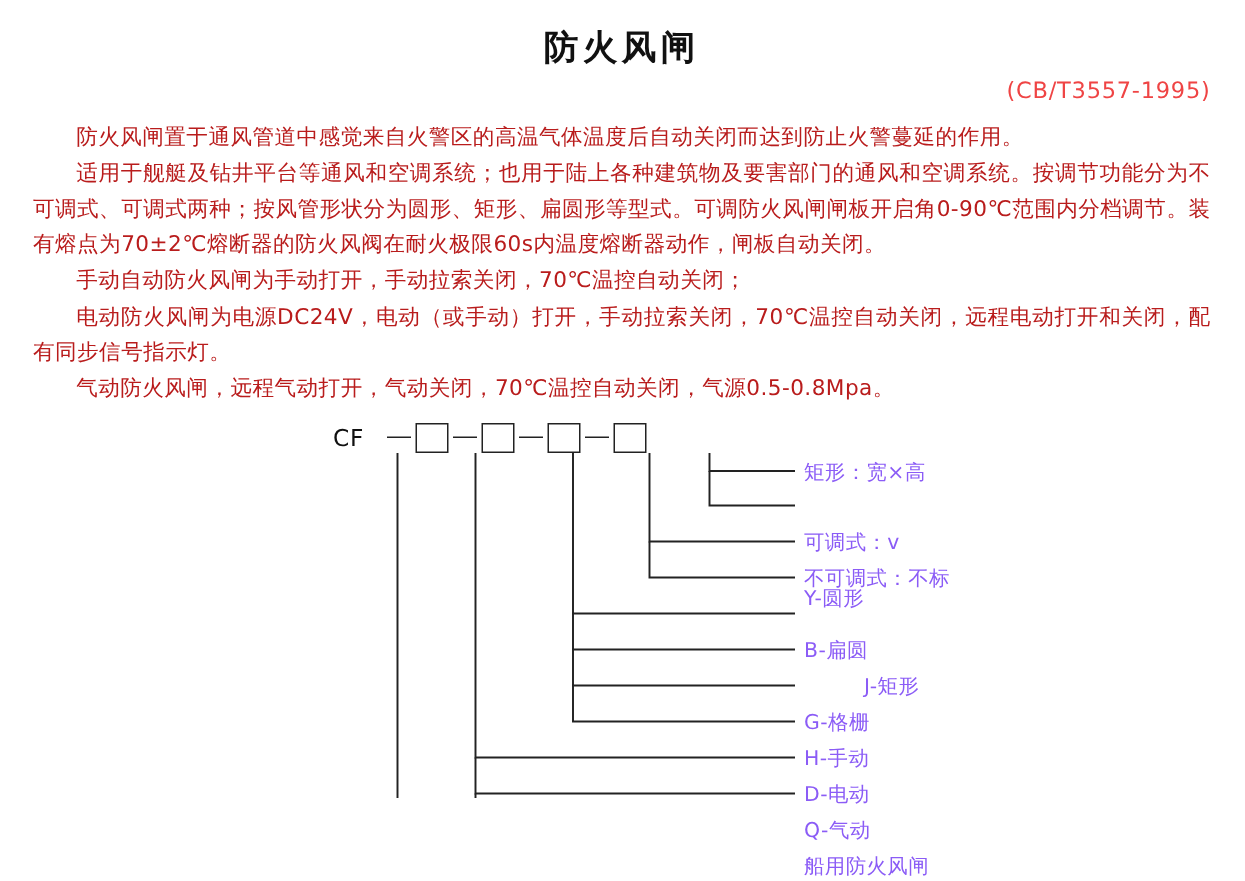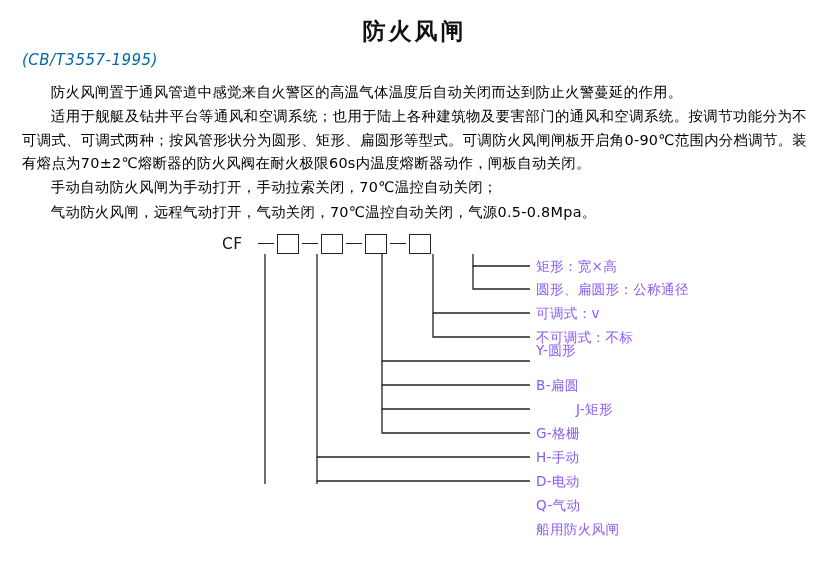--- a/index.html
+++ b/index.html
@@ -24,36 +24,35 @@
   }
   .title {
     text-align: center;
     font-size: 23px;
     font-weight: bold;
     letter-spacing: 3px;
     margin: 6px 0 4px 0;
     color: #111;
   }
   .subtitle {
-    text-align: left;
+    text-align: right;
     font-size: 15px;
     margin: 0 0 12px 0;
     letter-spacing: 0.5px;
-    color: #0369a1;
-    font-style: italic;
+    color: #ef4444;
   }
   .para {
     font-size: 14.4px;
     line-height: 1.62;
     text-align: justify;
     text-justify: inter-ideograph;
     margin: 0 0 1px 0;
     text-indent: 2em;
     letter-spacing: 0.3px;
-    color: #000000;
+    color: #b91c1c;
   }
 
   
   .diagram {
     position: relative;
     width: 786px;
     height: 250px;
     margin-top: 10px;
   }
   .code-row {
@@ -104,20 +103,21 @@
 <body>
 
 <div class="page">
 
   <div class="title">防火风闸</div>
   <div class="subtitle">(CB/T3557-1995)</div>
 
   <p class="para">防火风闸置于通风管道中感觉来自火警区的高温气体温度后自动关闭而达到防止火警蔓延的作用。</p>
   <p class="para">适用于舰艇及钻井平台等通风和空调系统；也用于陆上各种建筑物及要害部门的通风和空调系统。按调节功能分为不可调式、可调式两种；按风管形状分为圆形、矩形、扁圆形等型式。可调防火风闸闸板开启角0-90℃范围内分档调节。装有熔点为70±2℃熔断器的防火风阀在耐火极限60s内温度熔断器动作，闸板自动关闭。</p>
   <p class="para">手动自动防火风闸为手动打开，手动拉索关闭，70℃温控自动关闭；</p>
+  <p class="para">电动防火风闸为电源DC24V，电动（或手动）打开，手动拉索关闭，70℃温控自动关闭，远程电动打开和关闭，配有同步信号指示灯。</p>
   <p class="para">气动防火风闸，远程气动打开，气动关闭，70℃温控自动关闭，气源0.5-0.8Mpa。</p>
 
   <div class="diagram">
 
     <div class="code-row">
       <span class="code-label">CF</span>
       <span class="dash"></span>
       <span class="box"></span>
       <span class="dash"></span>
       <span class="box"></span>
@@ -145,21 +145,20 @@
 
         <path d="M295,20 L295,223 L508,223"></path>
         <path d="M295,223 L295,247 L508,247"></path>
         <path d="M295,247 L295,271 L508,271"></path>
 
         <path d="M243,20 L243,295 L508,295"></path>
       </g>
     </svg>
 
     <div class="leaf" style="left:514px; top:24px;">矩形：宽×高</div>
-    <div class="leaf" style="left:514px; top:47px;">圆形、扁圆形：公称通径</div>
     <div class="leaf" style="left:514px; top:71px;">可调式：v</div>
     <div class="leaf" style="left:514px; top:95px;">不可调式：不标</div>
     <div class="leaf" style="left:514px; top:108px;">Y-圆形</div>
     <div class="leaf" style="left:514px; top:143px;">B-扁圆</div>
     <div class="leaf" style="left:514px; top:167px;margin-left:40px;">J-矩形</div>
     <div class="leaf" style="left:514px; top:191px;">G-格栅</div>
     <div class="leaf" style="left:514px; top:215px;">H-手动</div>
     <div class="leaf" style="left:514px; top:239px;">D-电动</div>
     <div class="leaf" style="left:514px; top:263px;">Q-气动</div>
     <div class="leaf" style="left:514px; top:287px;">船用防火风闸</div>

